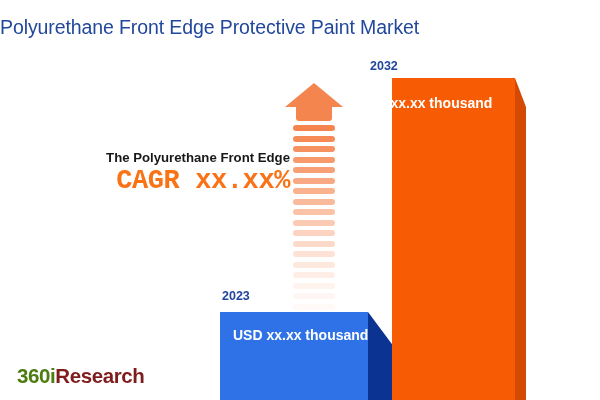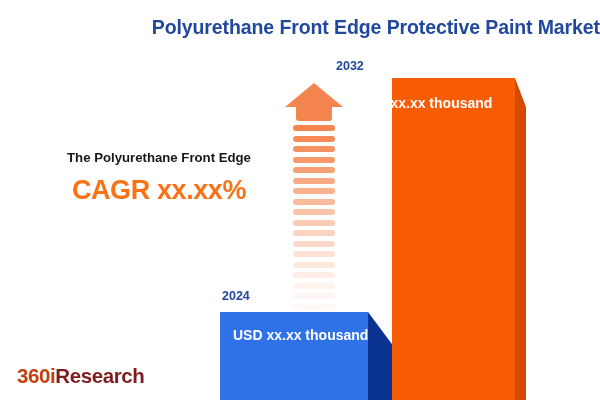--- a/index.html
+++ b/index.html
@@ -20,52 +20,51 @@
     background: #ffffff;
     overflow: hidden;
   }
 
   
   #page-title {
     position: absolute;
     left: 0;
     top: 16px;
     width: 600px;
-    text-align: right;
+    text-align: left;
     font-size: 19.5px;
-    font-weight: bold;
+    font-weight: normal;
     color: #21489c;
     letter-spacing: -0.1px;
     white-space: nowrap;
   }
 
   
   #statement {
     position: absolute;
     left: 28px;
     top: 148px;
     width: 262px;
     text-align: right;
   }
   #statement-text {
     font-size: 13.2px;
     font-weight: bold;
     line-height: 19px;
     color: #181818;
     margin: 0;
-    text-align: center;
   }
   #cagr-value {
     display: block;
-    margin-top: 9px;
     font-size: 27px;
     font-weight: bold;
     color: #f97316;
     letter-spacing: -0.4px;
     line-height: 1.05;
+    font-family: Liberation Mono, monospace;
   }
 
   
   #arrow-graphic {
     position: absolute;
     left: 285px;
     top: 83px;
     width: 58px;
     height: 198px;
   }
@@ -99,21 +98,21 @@
 
   
   .bar-label {
     position: absolute;
     font-size: 12.5px;
     font-weight: bold;
     color: #21489c;
     white-space: nowrap;
   }
   #label-2024 { left: 222px; top: 289px; }
-  #label-2032 { left: 336px; top: 59px; }
+  #label-2032 { left: 370px; top: 59px; }
 
   .bar-value {
     position: absolute;
     font-size: 14px;
     font-weight: bold;
     color: #ffffff;
     white-space: nowrap;
   }
   #value-2024 { left: 233px; top: 327px; }
   #value-2032 { left: 357px; top: 95px; }
@@ -158,21 +157,21 @@
   
   #logo {
     position: absolute;
     left: 17px;
     top: 364px;
     font-size: 20.5px;
     font-weight: bold;
     letter-spacing: -0.4px;
     white-space: nowrap;
   }
-  #logo-360i { color: #c2410c; }
+  #logo-360i { color: #4d7c0f; }
   #logo-research { color: #7f1d1d; }
 </style>
 </head>
 <body>
 
 <div id="canvas">
 
   <div id="page-title">Polyurethane Front Edge Protective Paint Market</div>
 
   <div id="statement">
@@ -203,21 +202,21 @@
         <div class="arrow-seg" style="top: 189px; opacity: 0.14;"></div>
         <div class="arrow-seg" style="top: 199.5px; opacity: 0.1;"></div>
         <div class="arrow-seg" style="top: 210px; opacity: 0.07;"></div>
         <div class="arrow-seg" style="top: 220.5px; opacity: 0.04;"></div>
         <div class="arrow-seg" style="top: 231px; opacity: 0.02;"></div>
       </div>
   </div>
 
   <div id="bar-2024-side"></div>
   <div id="bar-2024-front"></div>
-  <div id="label-2024" class="bar-label">2024</div>
+  <div id="label-2024" class="bar-label">2023</div>
   <div id="value-2024" class="bar-value">USD xx.xx thousand</div>
 
   <div id="bar-2032-side"></div>
   <div id="bar-2032-front"></div>
   <div id="label-2032" class="bar-label">2032</div>
   <div id="value-2032" class="bar-value">USD xx.xx thousand</div>
 
   <div id="logo">
     <span id="logo-360i">360i</span><span id="logo-research">Research</span>
   </div>

